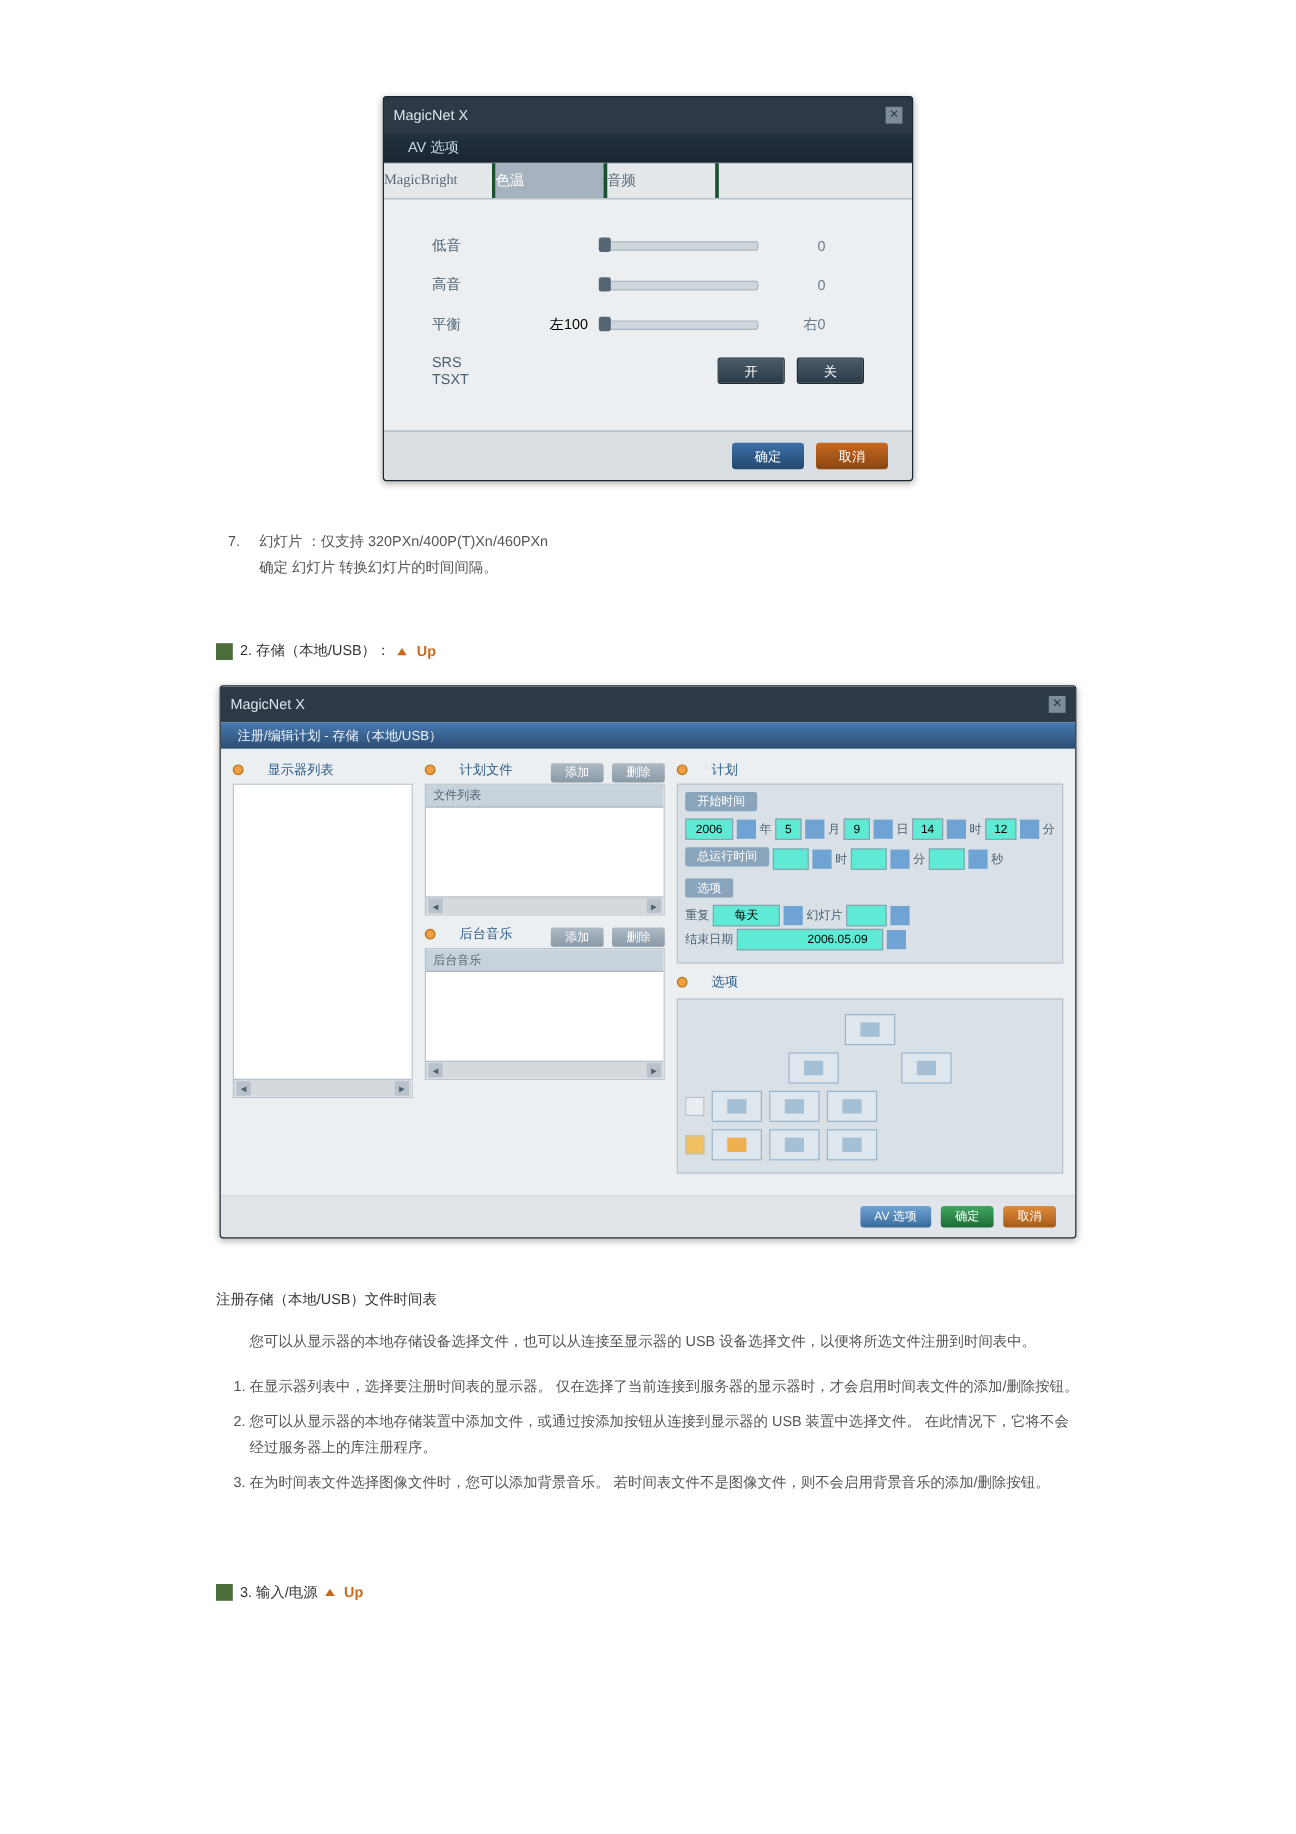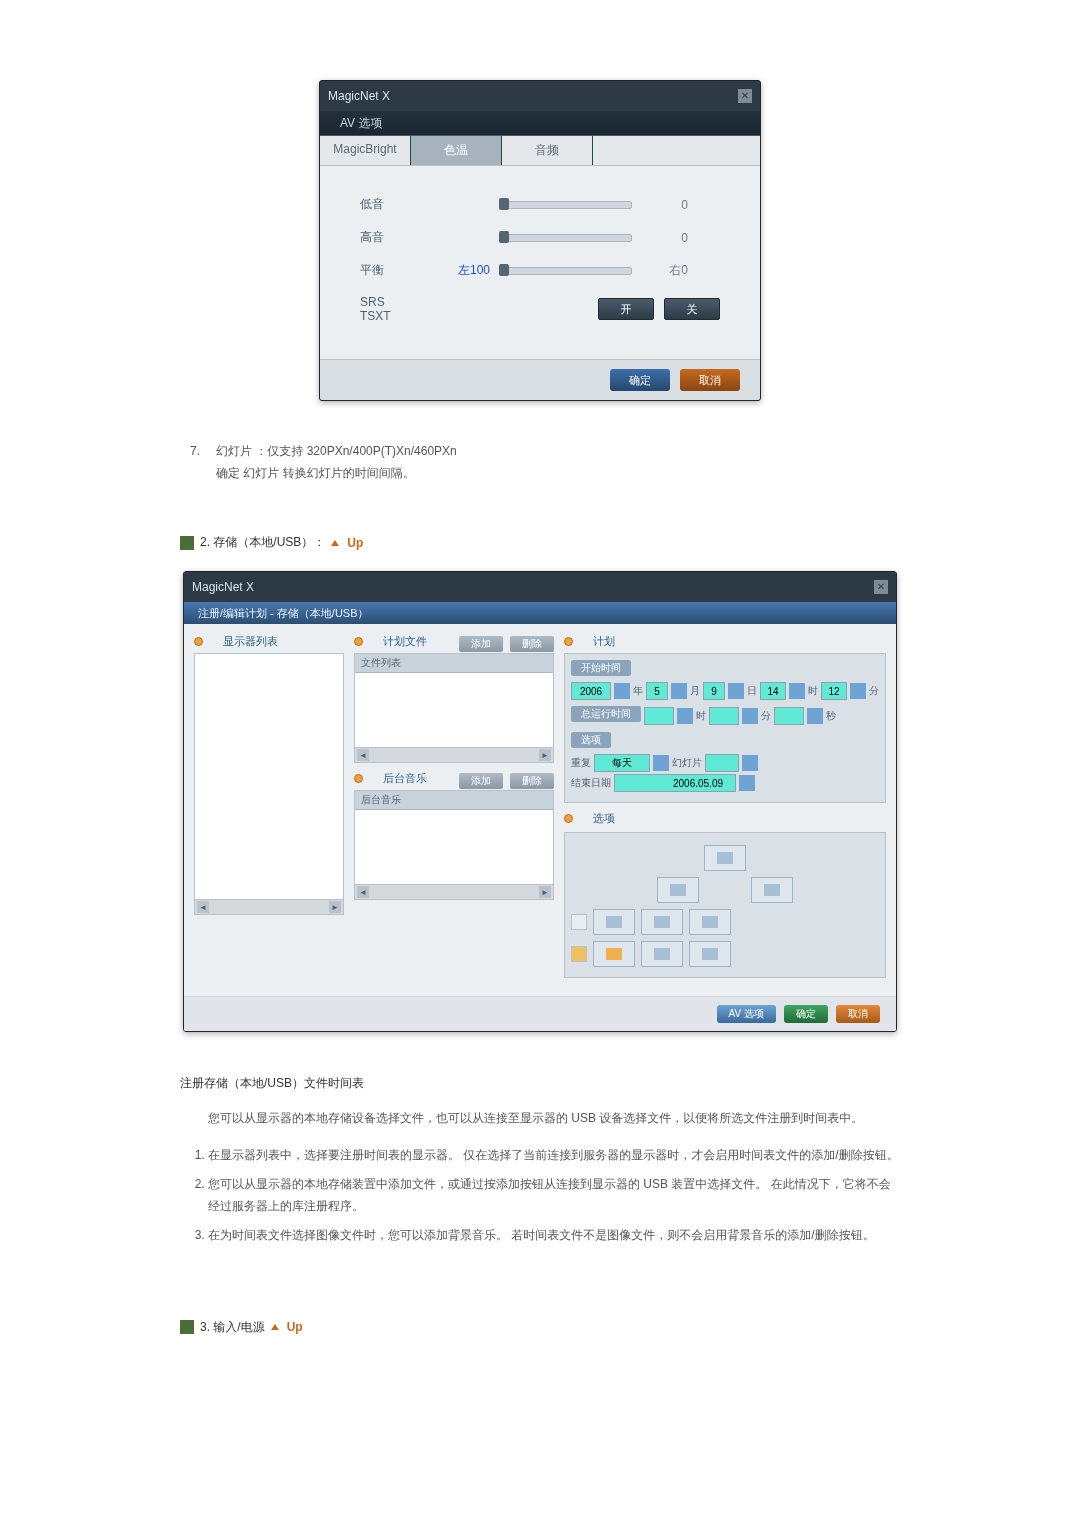--- a/index.html
+++ b/index.html
@@ -59,42 +59,42 @@
     border-bottom: 1px solid #4a5763;
   }
   .tabrow {
     display: flex;
     background: #e4e8eb;
     border-bottom: 1px solid #b9c2ca;
   }
   .tab {
     padding: 6px 0;
     width: 90px;
-    text-align: center;
     font-size: 12px;
     color: #5a6a77;
-    border-right: 1px solid #14532d;
+    border-right: 3px solid #14532d;
+    font-family: Liberation Serif, serif;
   }
   .tab.active {
     background: #a6b3bf;
     color: #fff;
   }
   .panel-body {
     background: #eceff1;
     padding: 30px 40px 20px 40px;
   }
   .ctrl-row {
     display: flex;
     align-items: center;
     font-size: 12px;
     color: #4d6170;
     margin-bottom: 16px;
   }
   .ctrl-row .lbl { width: 70px; }
-  .ctrl-row .sub { width: 60px; text-align: right; padding-right: 10px; color: #1d4ed8;}
+  .ctrl-row .sub { width: 60px; text-align: right; padding-right: 10px; color: #000000;}
   .slider {
     width: 130px; height: 6px;
     background: #cfd6dc;
     border: 1px solid #a9b5bf;
     position: relative;
     border-radius: 2px;
   }
   .slider .thumb {
     position: absolute;
     top: -4px;

